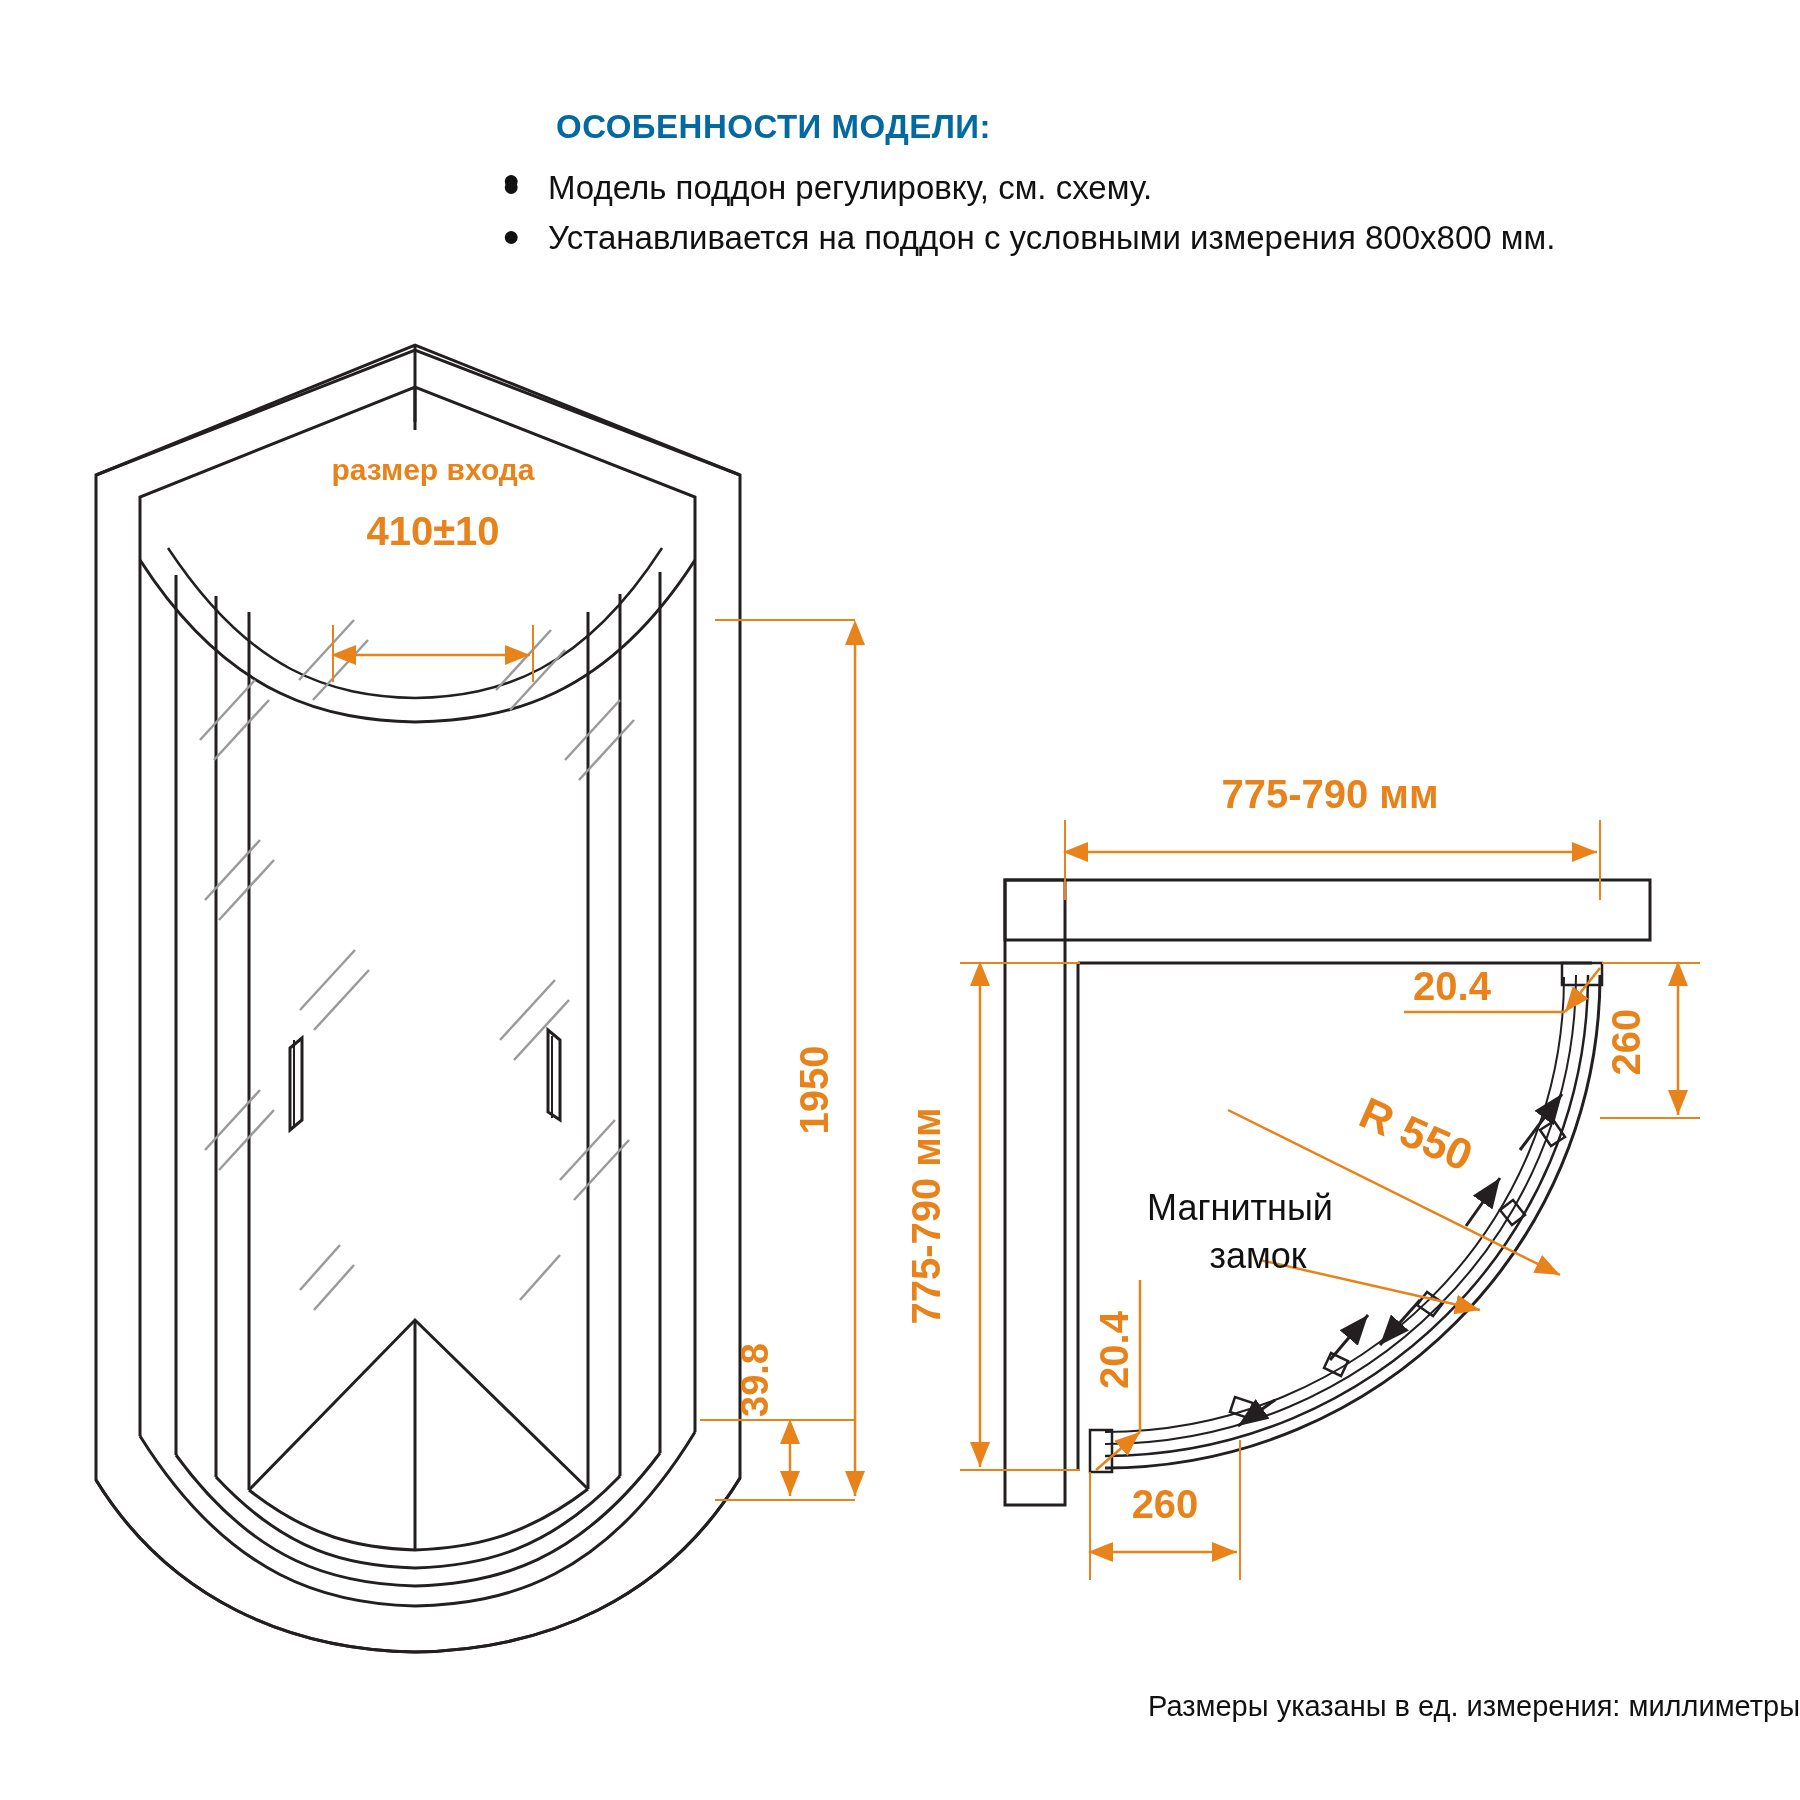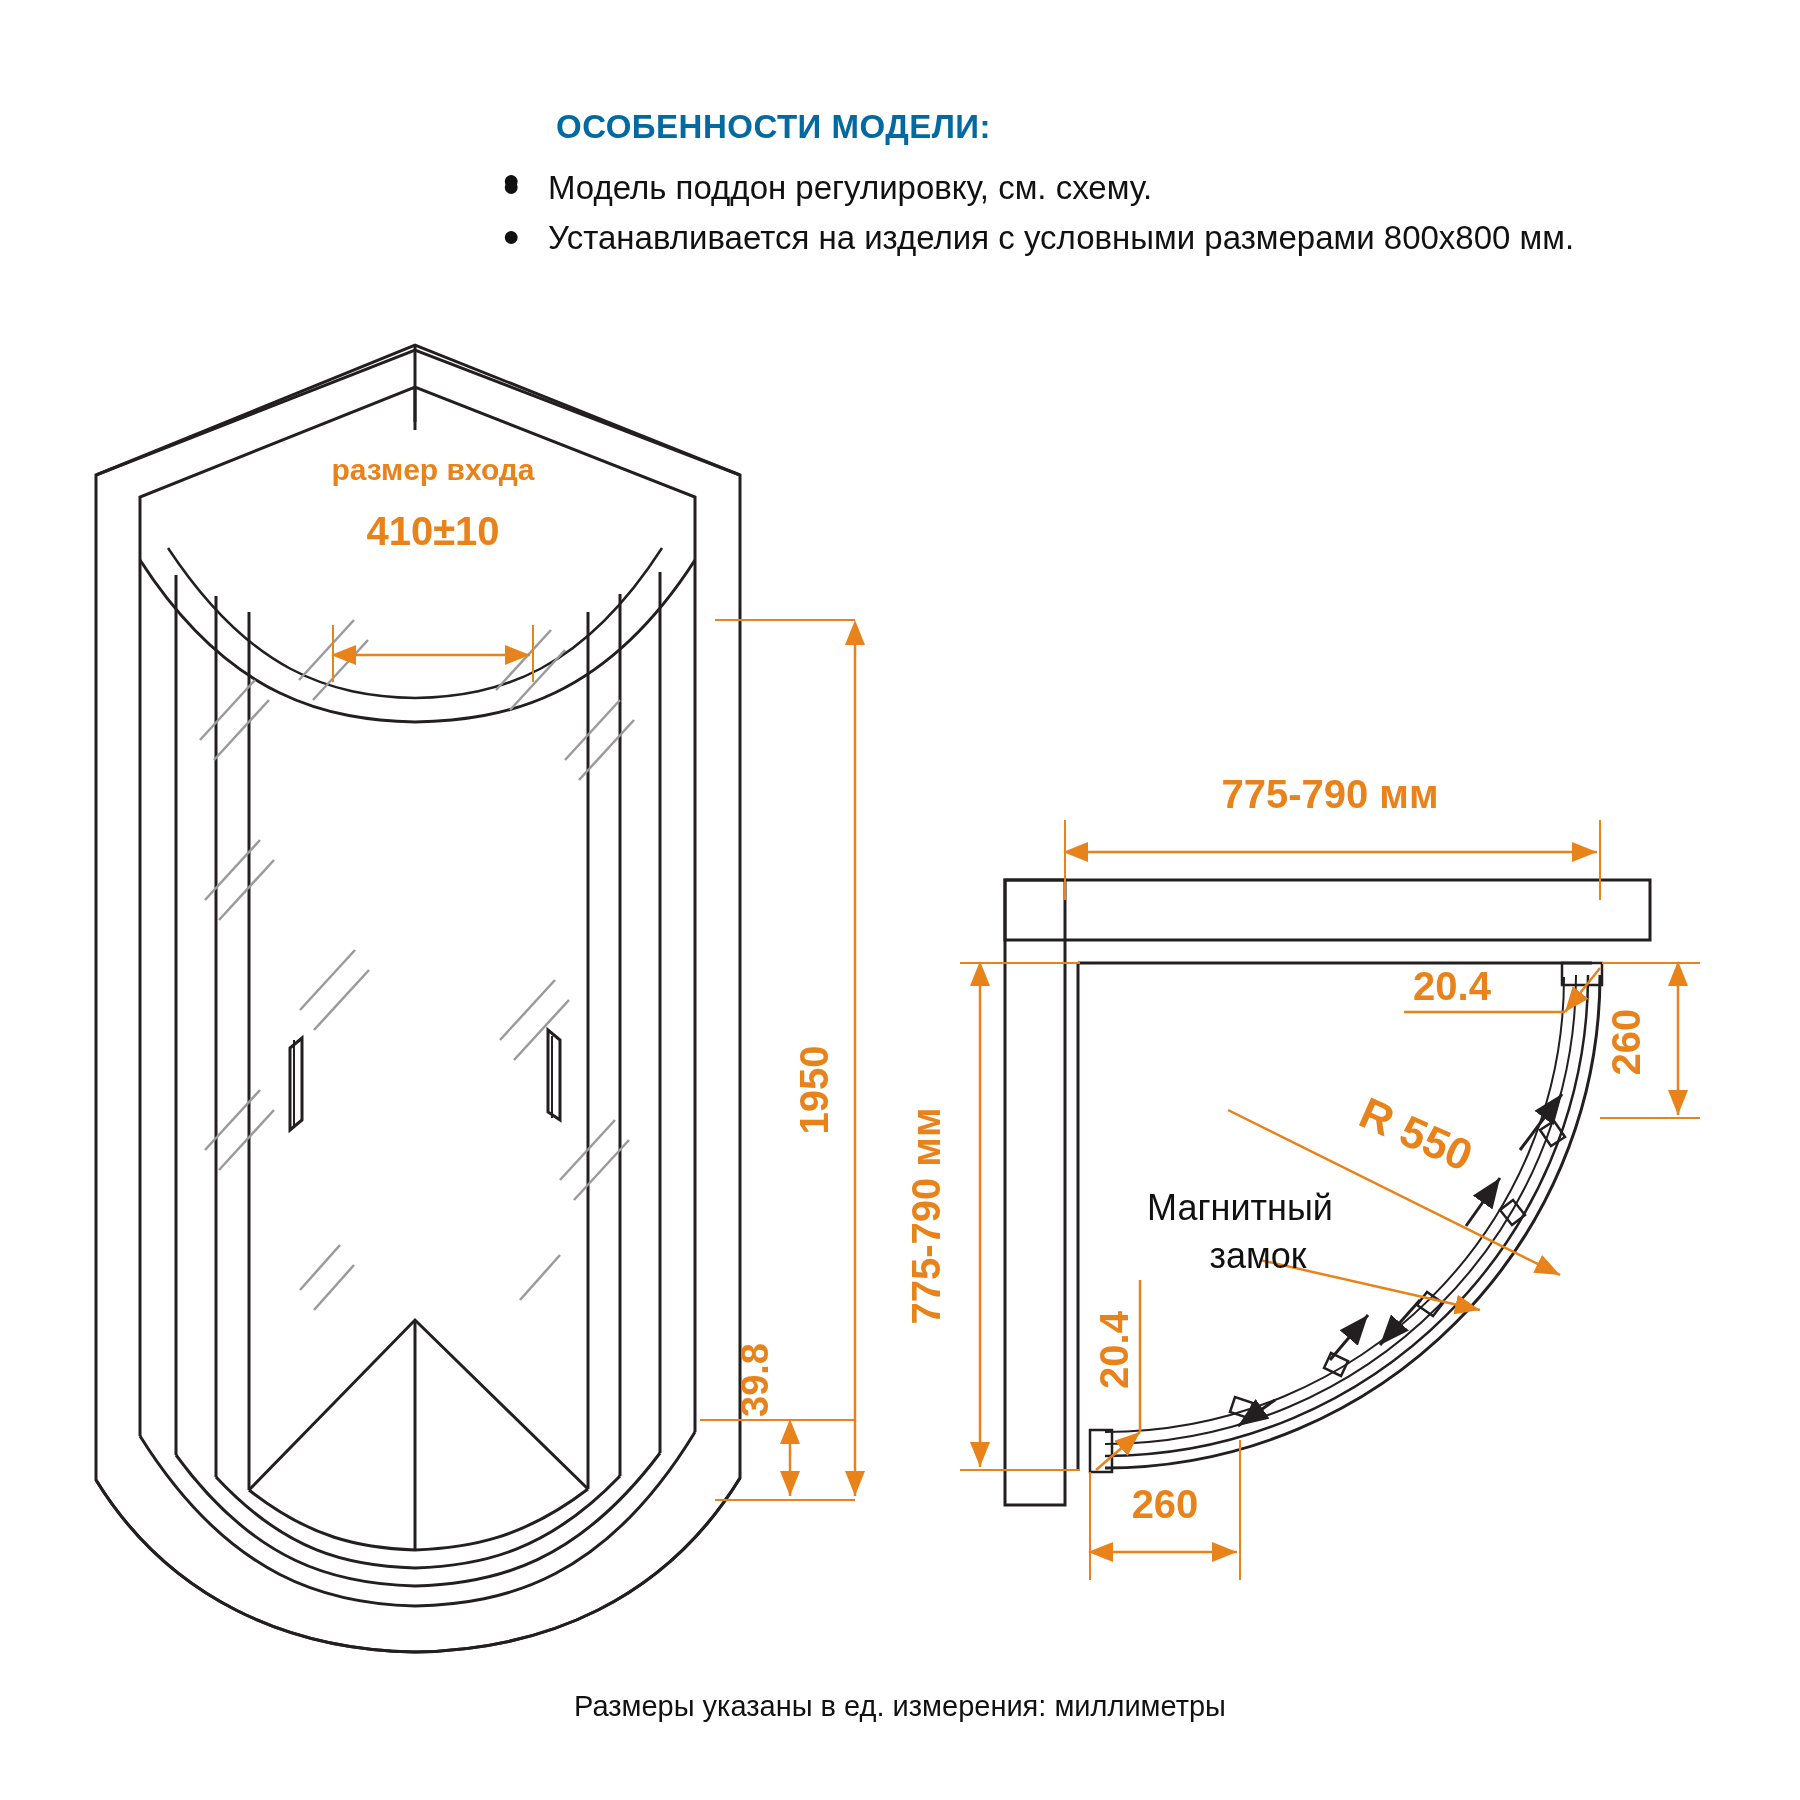--- a/index.html
+++ b/index.html
@@ -47,21 +47,21 @@
     top: 0px;
     font-size: 30px;
     line-height: 1.32;
     color: #111111;
   }
   .footnote {
     position: absolute;
     left: 0;
     top: 1690px;
     width: 1800px;
-    text-align: center;
+    text-align: right;
     font-size: 29px;
     color: #111111;
   }
   svg.diagram {
     position: absolute;
     left: 0;
     top: 0;
     width: 1800px;
     height: 1800px;
   }
@@ -85,21 +85,21 @@
   <ul class="features-list">
     <li>
       <span class="bullet">●</span>
     </li>
     <li>
       <span class="bullet">●</span>
       <span>Модель поддон регулировку, см. схему.</span>
     </li>
     <li>
       <span class="bullet">●</span>
-      <span>Устанавливается на изделия с условными размерами 800x800 мм.</span>
+      <span>Устанавливается на поддон с условными измерения 800x800 мм.</span>
     </li>
   </ul>
 
   <svg class="diagram" viewBox="0 0 1800 1800">
     <defs>
       <marker id="arrO" markerWidth="12" markerHeight="12" refX="10" refY="4" orient="auto">
         <path d="M0,0 L10,4 L0,8 z" fill="#e8821a"></path>
       </marker>
       <marker id="arrOs" markerWidth="12" markerHeight="12" refX="2" refY="4" orient="auto">
         <path d="M10,0 L0,4 L10,8 z" fill="#e8821a"></path>

